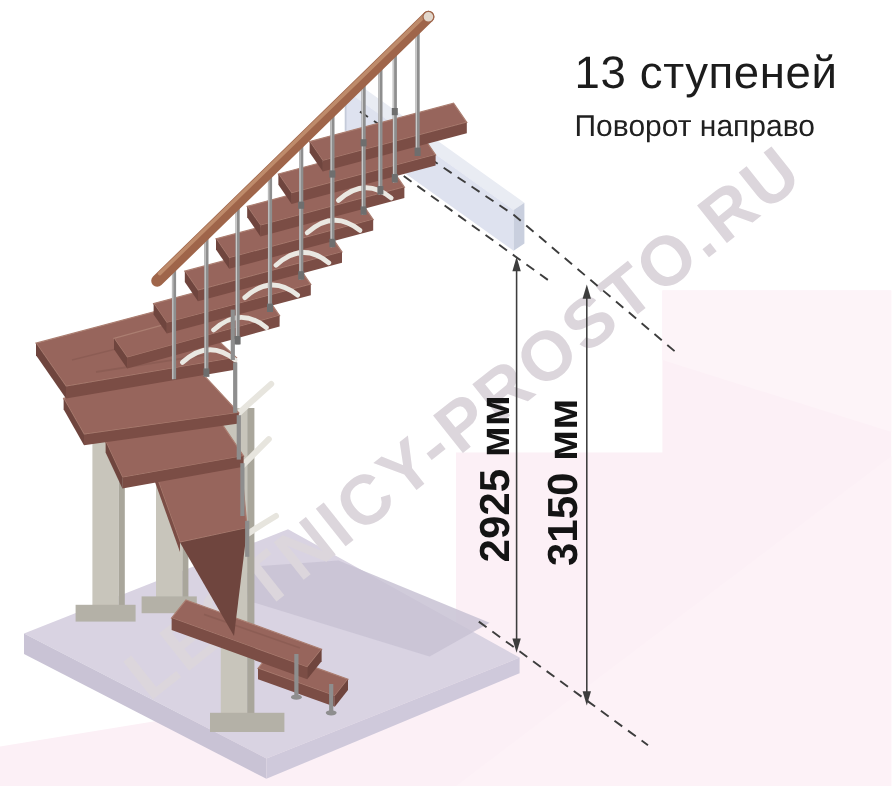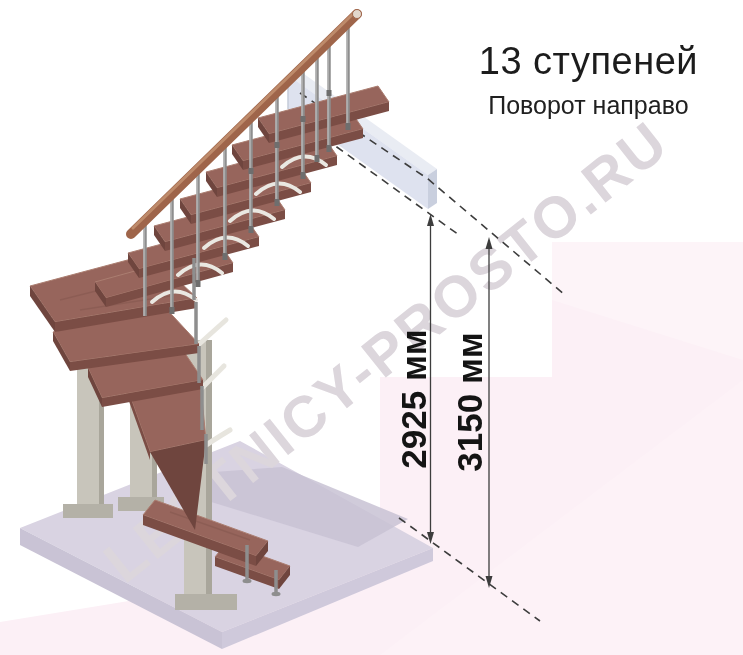--- a/index.html
+++ b/index.html
@@ -1,19 +1,19 @@
 <!DOCTYPE html>
 <html><head>
 <meta charset="utf-8">
 <style>
   html,body{margin:0;padding:0;background:#fff;}
   #canvas{position:relative;width:743px;height:655px;background:#ffffff;overflow:hidden;
           font-family:"Liberation Sans", sans-serif;}
   #scene{position:absolute;left:0;top:0;}
-  .titles{position:absolute;right:45px;top:42px;text-align:center;color:#1c1c1c;}
+  .titles{position:absolute;right:45px;top:42px;text-align:left;color:#1c1c1c;}
   .title-main{font-size:38px;line-height:1.05;letter-spacing:0.5px;}
   .title-sub{font-size:25px;margin-top:9px;color:#202020;}
   .dim-label{font-weight:bold;font-size:35px;fill:#141414;}
   .wm{font-weight:bold;font-size:58px;fill:#dcd6dc;letter-spacing:3px;}
   .dash{stroke:#3d3d3d;stroke-width:1.6;stroke-dasharray:8 6;fill:none;}
   .dim{stroke:#3d3d3d;stroke-width:1.3;fill:none;}
   .arrow{fill:#3d3d3d;stroke:none;}
   .tread-top{fill:#97655c;stroke:#ab7e71;stroke-width:1;}
   .tread-front{fill:#7b4d45;stroke:none;}
   .tread-cap{fill:#6f453e;stroke:none;}

